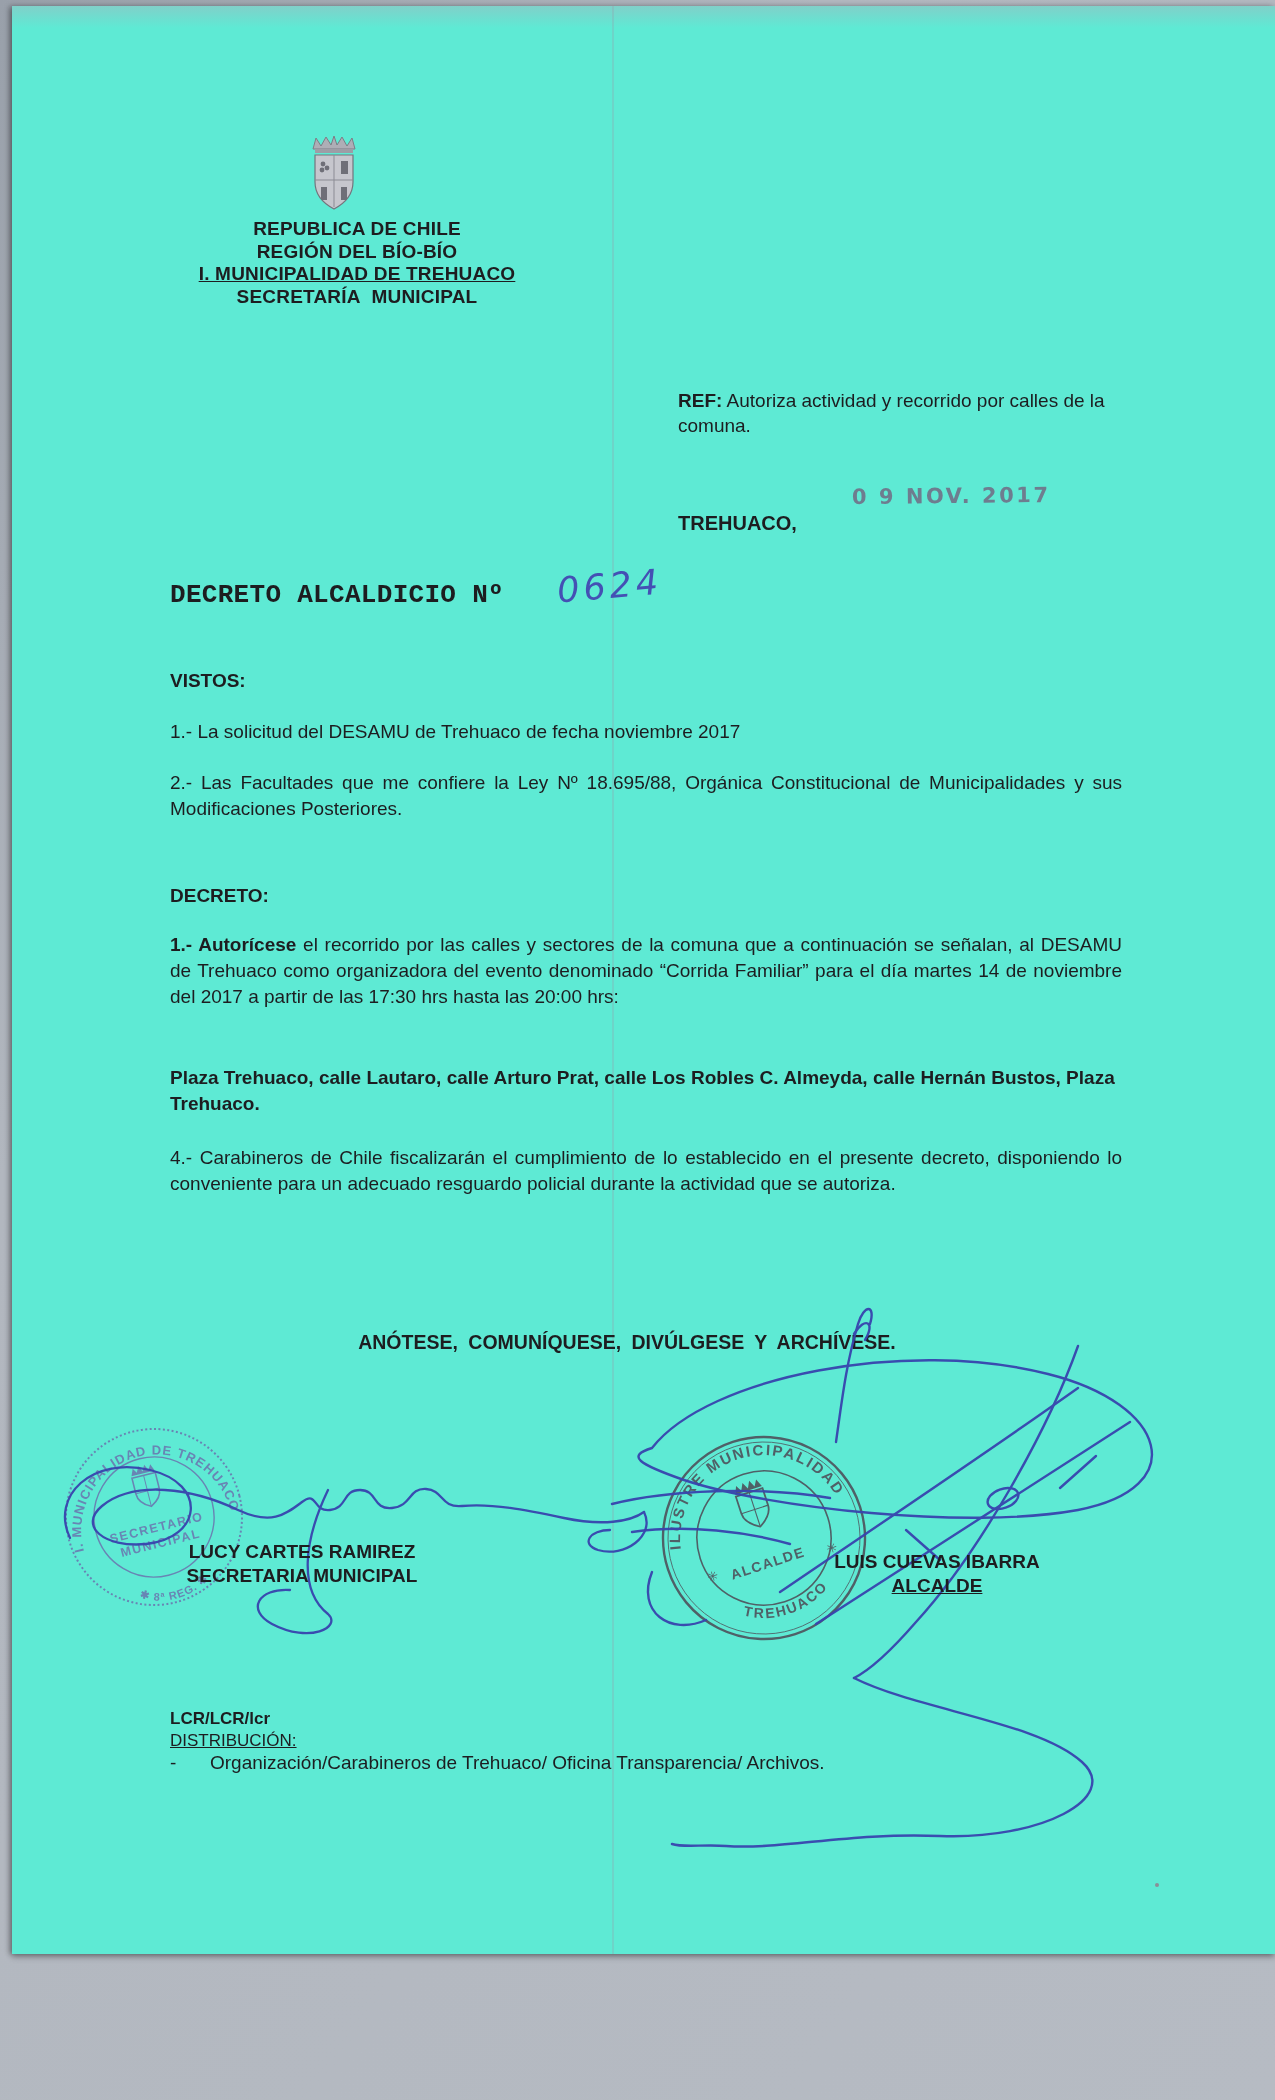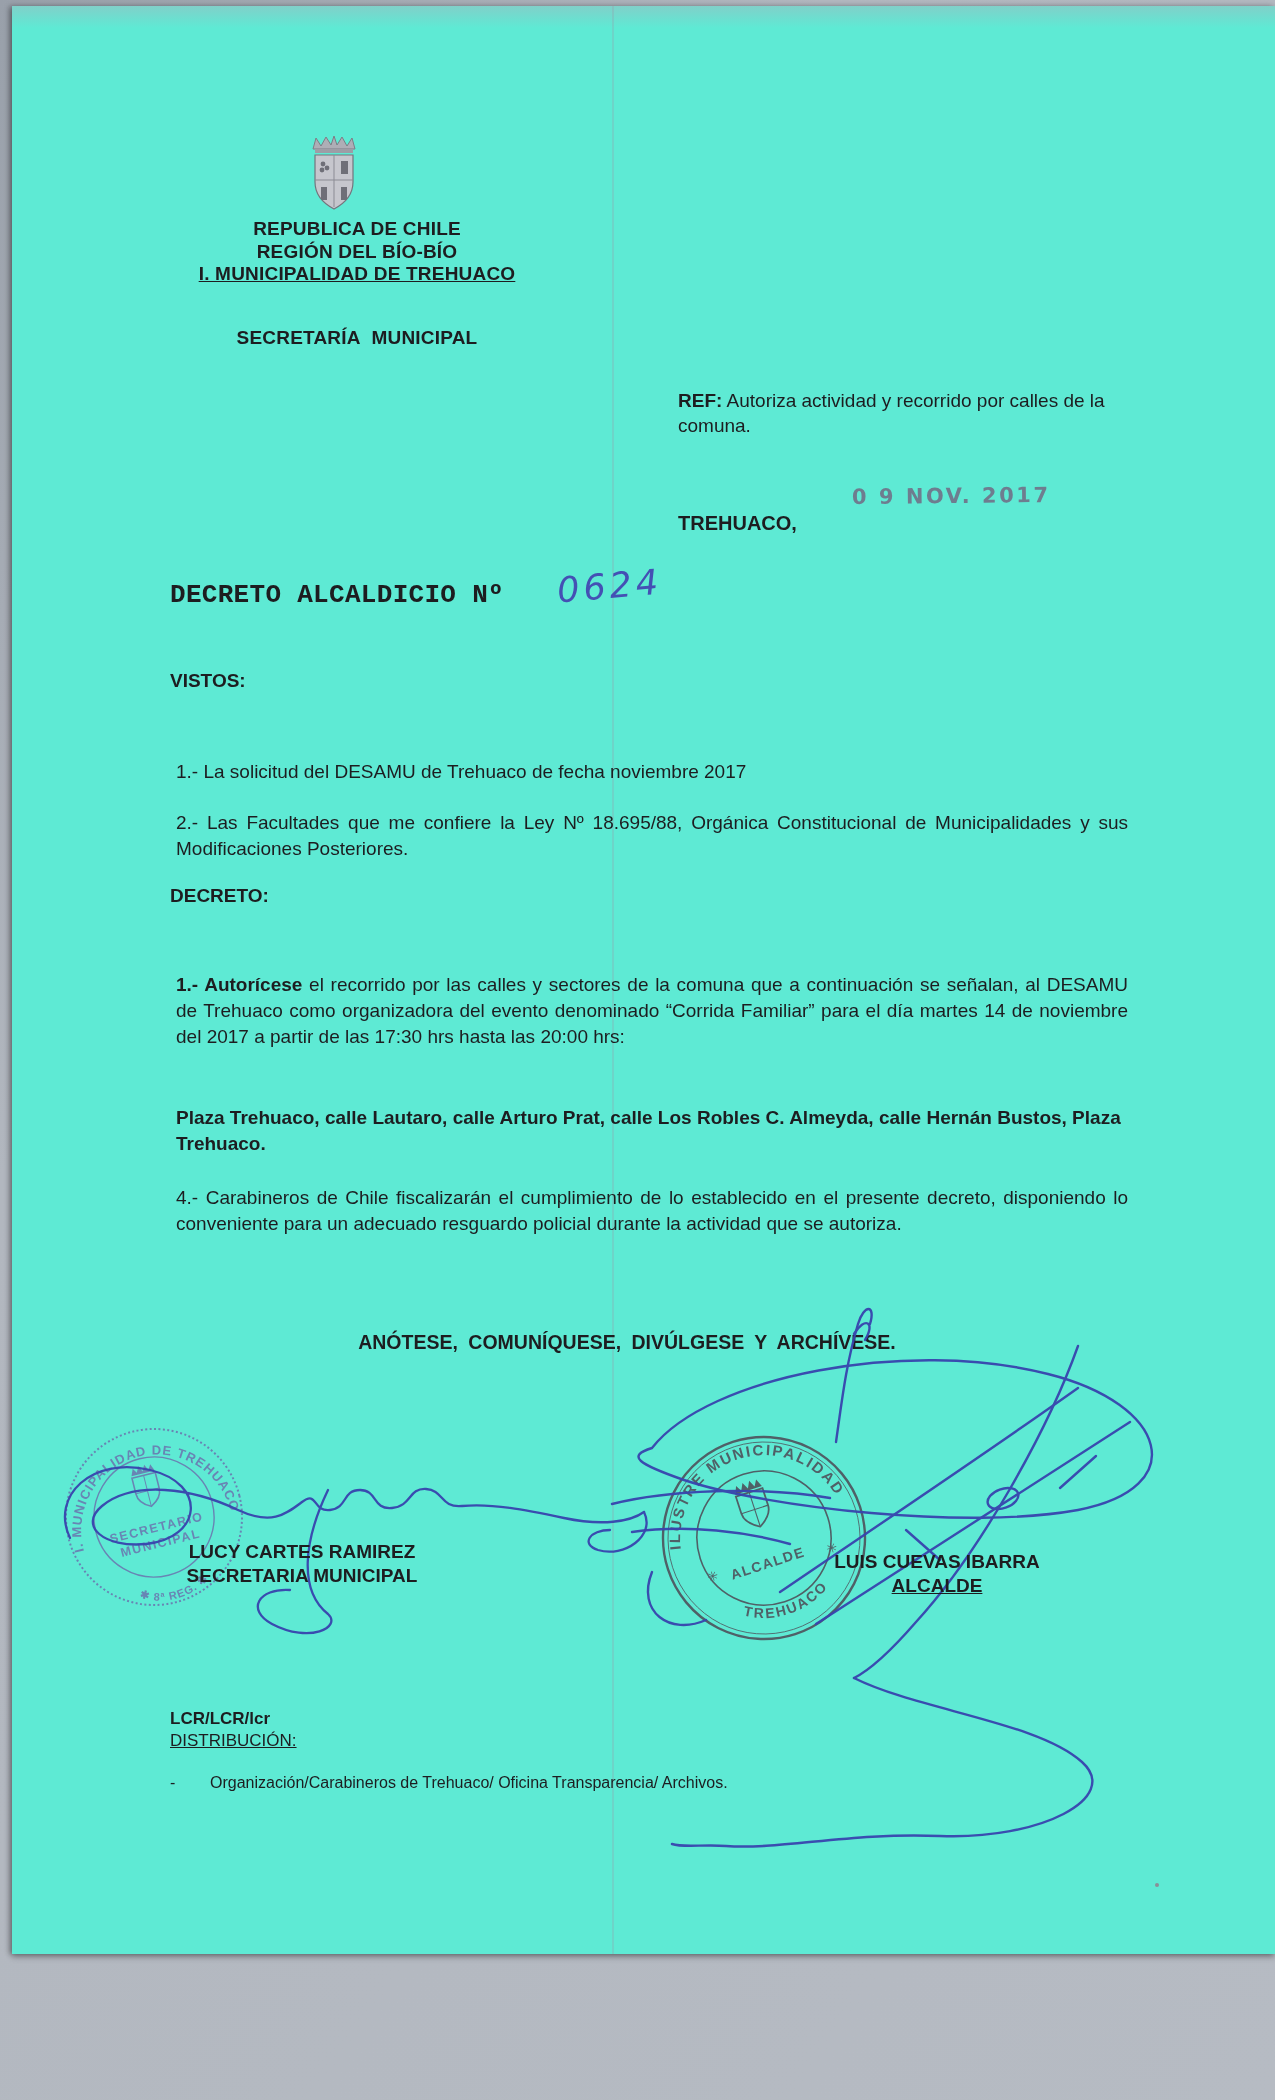--- a/index.html
+++ b/index.html
@@ -16,45 +16,45 @@
   #paper::before{
     content:"";position:absolute;left:0;top:0;right:0;height:22px;
     background:linear-gradient(180deg,rgba(170,176,188,.45),rgba(170,176,188,0));
     pointer-events:none;
   }
   .fold{position:absolute;left:600px;top:0;width:2px;height:100%;
     background:rgba(150,156,170,.28);}
   .hdr{position:absolute;left:150px;top:212px;width:390px;text-align:center;
     font-weight:bold;font-size:19px;line-height:22.5px;letter-spacing:.2px;}
   .hdr .u{text-decoration:underline;}
-  .hdr .sp{word-spacing:6px;margin-top:41px;}
+  .hdr .sp{word-spacing:6px;}
   .logo{position:absolute;left:296px;top:128px;width:52px;height:82px;}
   .refblock{position:absolute;left:666px;top:382px;width:458px;
     font-size:19px;line-height:25px;}
   .refblock b{font-weight:bold;}
   .datestamp{position:absolute;left:840px;top:478px;
     font-family:"DejaVu Sans",sans-serif;font-weight:bold;font-size:21px;
     letter-spacing:2.5px;color:#70748a;opacity:.92;transform:rotate(-.6deg);}
   .place{position:absolute;left:666px;top:506px;font-weight:bold;font-size:20px;}
   .decreeline{position:absolute;left:158px;top:574px;font-weight:bold;font-size:26px;letter-spacing:.3px;font-family:Liberation Mono, monospace;}
   .decreenum{position:absolute;left:545px;top:560px;
     font-family:"DejaVu Sans",sans-serif;font-style:italic;font-weight:normal;
     font-size:35px;color:#4450b4;letter-spacing:4px;transform:rotate(-5deg);}
   .h-sec{position:absolute;left:158px;font-weight:bold;font-size:19px;text-align:right;}
-  .para{position:absolute;left:164px;width:952px;font-size:19px;line-height:26px;
-    text-align:justify;margin-top:40px;}
+  .para{position:absolute;left:158px;width:952px;font-size:19px;line-height:26px;
+    text-align:justify;}
   .para.b{font-weight:bold;text-align:left;}
   .closing{position:absolute;left:0;top:1325px;width:1230px;text-align:center;
     font-weight:bold;font-size:19.5px;word-spacing:5px;}
   .sig-name{position:absolute;font-weight:bold;font-size:19px;line-height:24px;text-align:center;}
   .sig-name .ul{text-decoration:underline;}
   .footer{position:absolute;left:158px;top:1702px;font-size:17px;line-height:22px;}
   .footer .b{font-weight:bold;}
   .footer .u{font-weight:normal;text-decoration:underline;}
-  .dist-item{font-size:16px;margin-top:20px;}
+  .dist-item{font-size:19px;}
   .dist-item .dash{display:inline-block;width:40px;}
   .stamp{position:absolute;}
   .speck{position:absolute;left:1143px;top:1877px;width:4px;height:4px;
     border-radius:50%;background:#8a8f97;}
   svg text{font-family:"Liberation Sans",sans-serif;}
 </style>
 </head>
 <body>
 
 <div id="paper">

